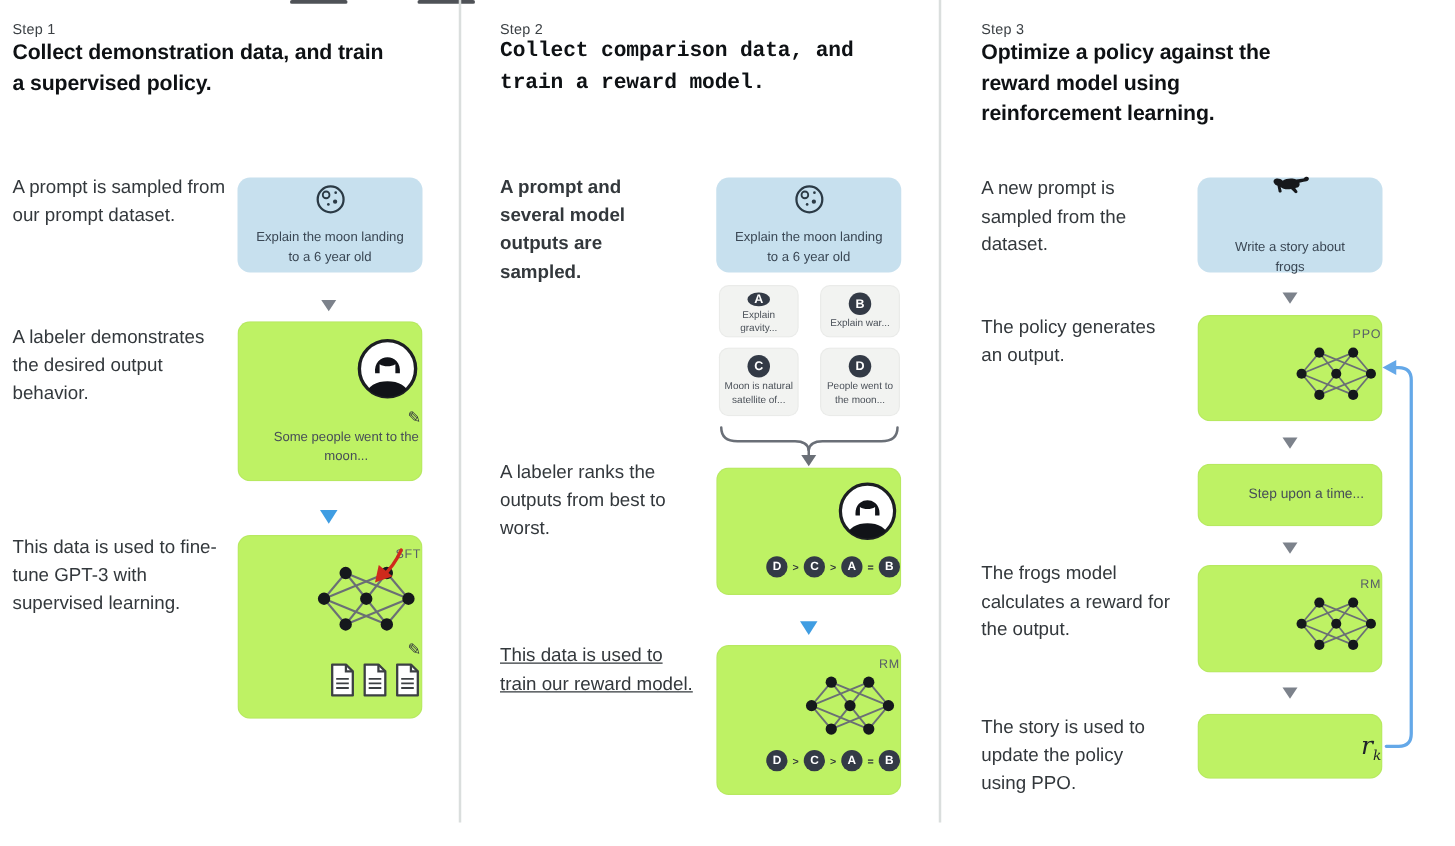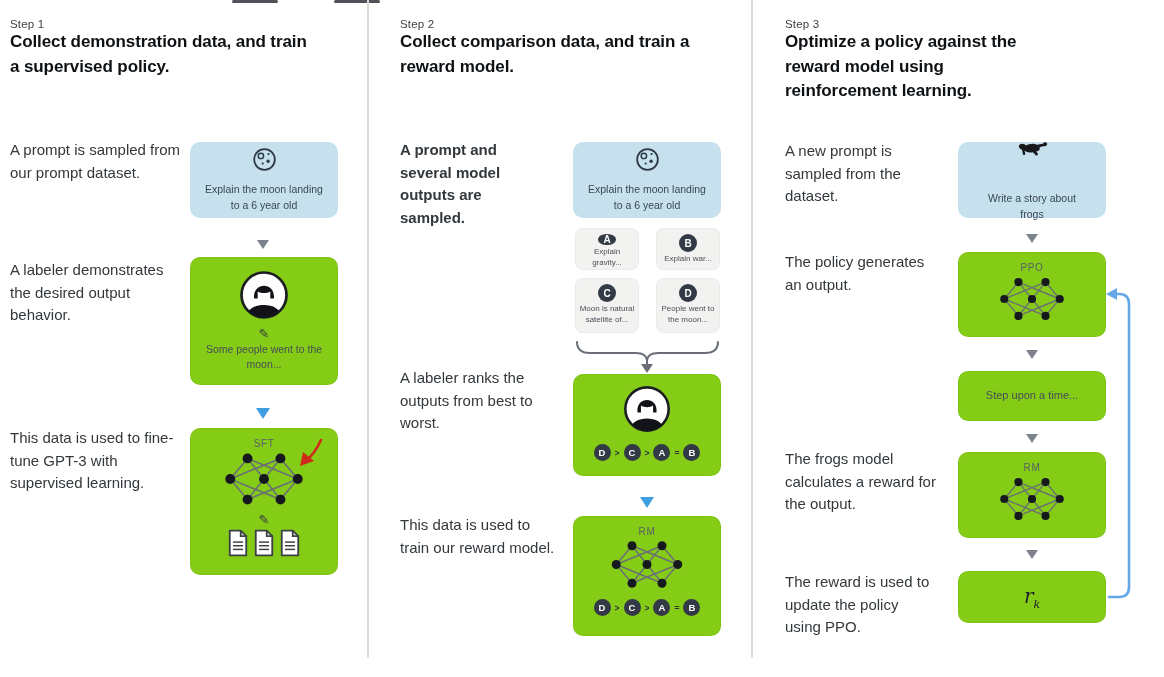--- a/index.html
+++ b/index.html
@@ -11,22 +11,22 @@
   .artifact{position:absolute;height:3px;background:#30343a;border-radius:2px;opacity:.85;}
 
   .steplabel{position:absolute;font-size:11.5px;color:#3c4145;letter-spacing:.2px;margin-top:12px;}
   .title{position:absolute;font-size:17px;font-weight:bold;color:#0e1114;line-height:1.45;letter-spacing:-.1px;}
   .cap{position:absolute;font-size:15px;color:#33383c;line-height:1.5;}
 
   .bluebox{position:absolute;width:148px;background:#c7e0ee;border-radius:10px;
            display:flex;flex-direction:column;align-items:center;justify-content:center;text-align:center;}
   .bluebox .btxt{font-size:10.5px;line-height:1.5;color:#3a4754;width:124px;margin-top:5px;}
 
-  .panel{position:absolute;width:148px;background:#84cc16;border:1px solid rgba(0,0,0,.035);
-         border-radius:10px;display:flex;flex-direction:column;align-items:center;text-align:center;box-sizing:border-box;}
+  .panel{position:absolute;width:148px;background:#bef264;border:1px solid rgba(0,0,0,.035);
+         border-radius:10px;display:flex;flex-direction:column;align-items:flex-end;text-align:center;box-sizing:border-box;}
   .panel .ptxt{font-size:10.5px;line-height:1.45;color:#474e57;width:120px;}
   .netlabel{font-size:10px;color:#585f68;letter-spacing:.6px;}
 
   .tri{position:absolute;width:0;height:0;}
   .tri.gray{border-left:6px solid transparent;border-right:6px solid transparent;border-top:9px solid #7c828b;}
   .tri.blue{border-left:7px solid transparent;border-right:7px solid transparent;border-top:11px solid #3f9de2;}
 
   .card{position:absolute;background:#f2f3f1;border:1px solid rgba(0,0,0,.03);border-radius:8px;
         display:flex;flex-direction:column;align-items:center;justify-content:flex-start;box-sizing:border-box;padding-top:5px;}
   .card .ctxt{font-size:8px;line-height:1.35;color:#4a5058;width:58px;text-align:center;margin-top:2px;}
@@ -154,21 +154,21 @@
       <svg width="22" height="28">
           <use href="#doc"></use>
         </svg>
       <svg width="22" height="28">
           <use href="#doc"></use>
         </svg>
     </span>
   </div>
 
   <div class="steplabel" style="left:400px;top:6px;">Step 2</div>
-  <div class="title" style="left:400px;top:30px;width:300px;">Collect comparison data, and train a reward model.</div>
+  <div class="title" style="left:400px;top:30px;width:300px;font-family:Liberation Mono, monospace;">Collect comparison data, and train a reward model.</div>
 
   <div class="cap" style="left:400px;top:139px;width:150px;font-weight:bold;">A prompt and several model outputs are sampled.</div>
 
   <div class="bluebox" style="left:573px;top:142px;height:76px;">
     <span><svg width="27" height="27">
           <use href="#moon"></use>
         </svg></span>
     <span class="btxt">Explain the moon landing to a 6 year old</span>
   </div>
 
@@ -201,21 +201,21 @@
       <span class="chip small">C</span>
       <span class="sep">&gt;</span>
       <span class="chip small">A</span>
       <span class="sep">=</span>
       <span class="chip small">B</span>
     </span>
   </div>
 
   <span class="tri blue" style="left:640px;top:497px;"></span>
 
-  <div class="cap" style="left:400px;top:514px;width:160px;">This data is used to train our reward model.</div>
+  <div class="cap" style="left:400px;top:514px;width:160px;text-decoration:underline;">This data is used to train our reward model.</div>
 
   <div class="panel" style="left:573px;top:516px;height:120px;">
     <span class="netlabel" style="margin-top:9px;">RM</span>
     <span style="margin-top:2px;"><svg width="80" height="51">
           <use href="#net"></use>
         </svg></span>
     <span class="rankrow" style="margin-top:5px;">
       <span class="chip small">D</span>
       <span class="sep">&gt;</span>
       <span class="chip small">C</span>
@@ -261,21 +261,21 @@
 
   <div class="panel" style="left:958px;top:452px;height:86px;">
     <span class="netlabel" style="margin-top:9px;">RM</span>
     <span style="margin-top:3px;"><svg width="72" height="46">
           <use href="#net"></use>
         </svg></span>
   </div>
 
   <span class="tri gray" style="left:1026px;top:550px;"></span>
 
-  <div class="cap" style="left:785px;top:571px;width:150px;">The reward is used to update the policy using PPO.</div>
+  <div class="cap" style="left:785px;top:571px;width:150px;">The story is used to update the policy using PPO.</div>
 
   <div class="panel" style="left:958px;top:571px;height:52px;justify-content:center;">
     <span class="rk"><i>r</i><sub>k</sub></span>
   </div>
 
   <svg class="overlay" width="1164" height="677">
     <g fill="none" stroke="#6a6f77" stroke-width="2" stroke-linecap="round">
       <path d="M577,342 Q577,353 590,353 L636,353 Q646,353 647,360"></path>
       <path d="M718,342 Q718,353 705,353 L658,353 Q648,353 647,360"></path>
       <path d="M647,358 L647,365"></path>

